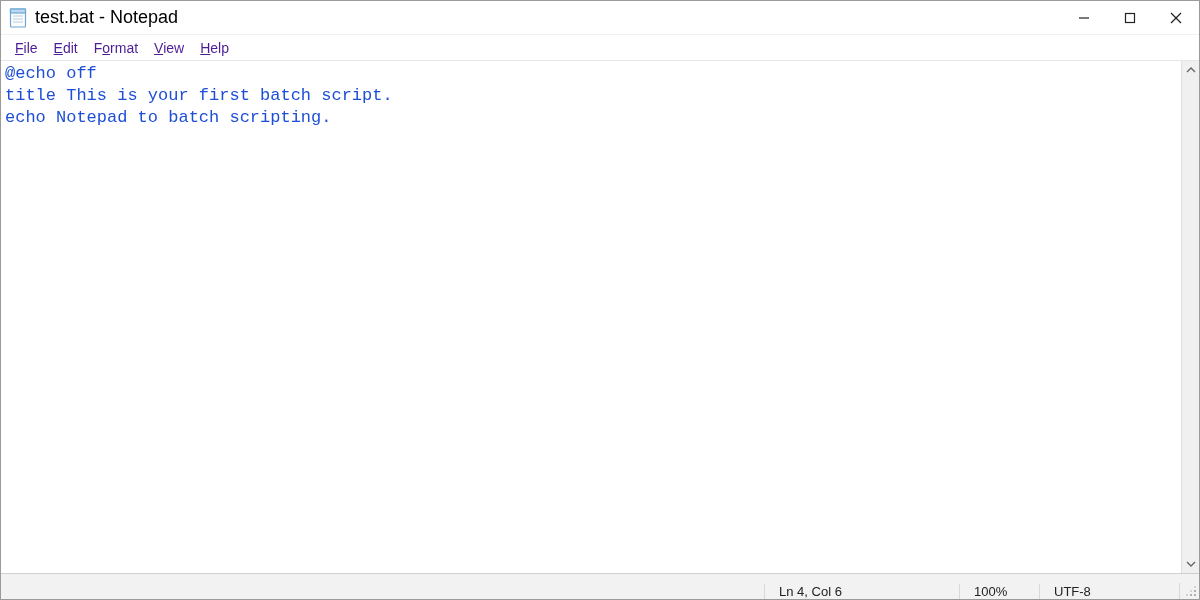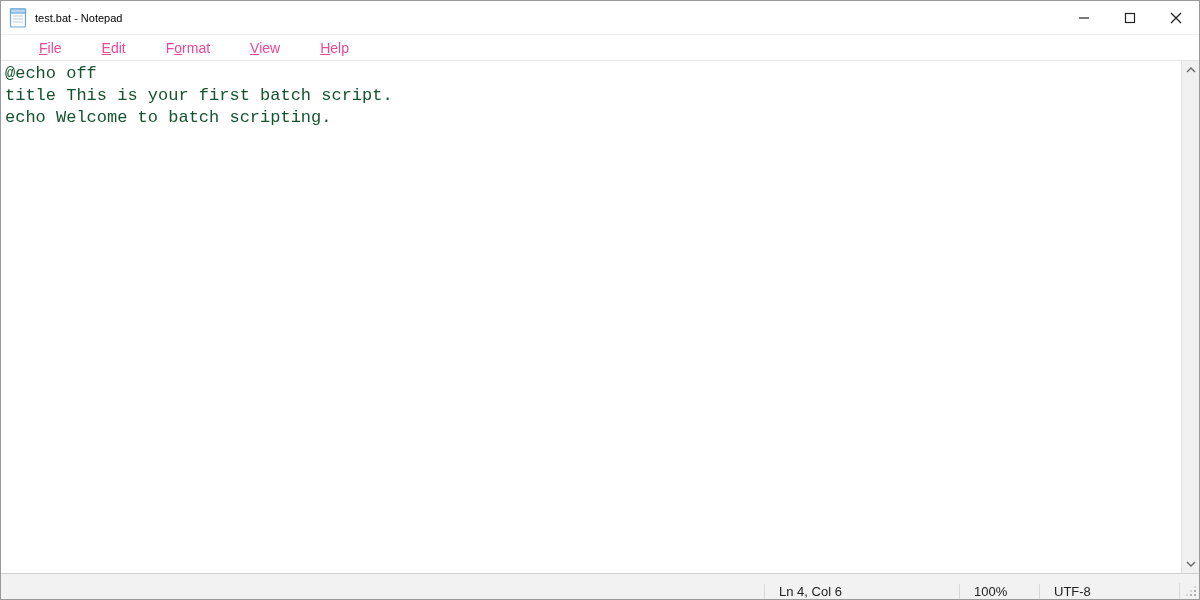--- a/index.html
+++ b/index.html
@@ -12,55 +12,54 @@
   }
   
   .titlebar {
     height: 34px;
     background: #fff;
     display: flex; align-items: center;
     padding-left: 8px;
     border-bottom: 1px solid #f0f0f0;
   }
   .titlebar .icon-wrap { width: 20px; height: 20px; margin-right: 6px; position: relative; }
-  .titlebar .title-text { font-size: 11px; color: #000; flex: 0 0 auto; }
+  .titlebar .title-text { font-size: 18px; color: #000; flex: 0 0 auto; }
   .titlebar .spacer { flex: 1 1 auto; }
   .win-controls { display: flex; height: 100%; }
   .win-btn {
     width: 46px; height: 34px;
     display: flex; align-items: center; justify-content: center;
     background: transparent; border: none;
   }
   .win-btn svg { display: block; }
   
   .menubar {
     height: 26px;
     display: flex; align-items: center;
     padding: 0 6px;
     border-bottom: 1px solid #e6e6e6;
     background: #fff;
     font-size: 14px;
   }
   .menu-item {
     padding: 2px 8px;
-    color: #ec4899;
+    color: #4c1d95;
     cursor: default;
-    margin-left: 24px;
   }
   .menu-item .ul { text-decoration: underline; }
   
   .editor-wrap { flex: 1 1 auto; position: relative; display: flex; }
   .editor {
     flex: 1 1 auto;
     font-family: Consolas, "Courier New", monospace;
     font-size: 17px;
     line-height: 22px;
     white-space: pre;
     padding: 2px 4px;
-    color: #14532d;
+    color: #1d4ed8;
     overflow: hidden;
     border: none;
     resize: none;
     outline: none;
   }
   .caret-line { position: relative; }
   .vscroll {
     width: 18px; background: #f0f0f0;
     border-left: 1px solid #e0e0e0;
     position: relative;
@@ -143,21 +142,21 @@
 
   <div class="menubar">
     <div class="menu-item"><span></span><span class="ul">F</span><span>ile</span></div>
     <div class="menu-item"><span></span><span class="ul">E</span><span>dit</span></div>
     <div class="menu-item"><span>F</span><span class="ul">o</span><span>rmat</span></div>
     <div class="menu-item"><span></span><span class="ul">V</span><span>iew</span></div>
     <div class="menu-item"><span></span><span class="ul">H</span><span>elp</span></div>
   </div>
 
   <div class="editor-wrap">
-    <div class="editor" id="editor"><div>@echo off</div><div>title This is your first batch script.</div><div>echo Welcome to batch scripting.</div></div>
+    <div class="editor" id="editor"><div>@echo off</div><div>title This is your first batch script.</div><div>echo Notepad to batch scripting.</div></div>
     <div class="vscroll">
       <div class="arrow up">
         <svg width="10" height="10" viewBox="0 0 10 10">
             <polyline points="1,7 5,3 9,7" fill="none" stroke="#666" stroke-width="1.4"></polyline>
           </svg>
       </div>
       <div class="arrow down">
         <svg width="10" height="10" viewBox="0 0 10 10">
             <polyline points="1,3 5,7 9,3" fill="none" stroke="#666" stroke-width="1.4"></polyline>
           </svg>

